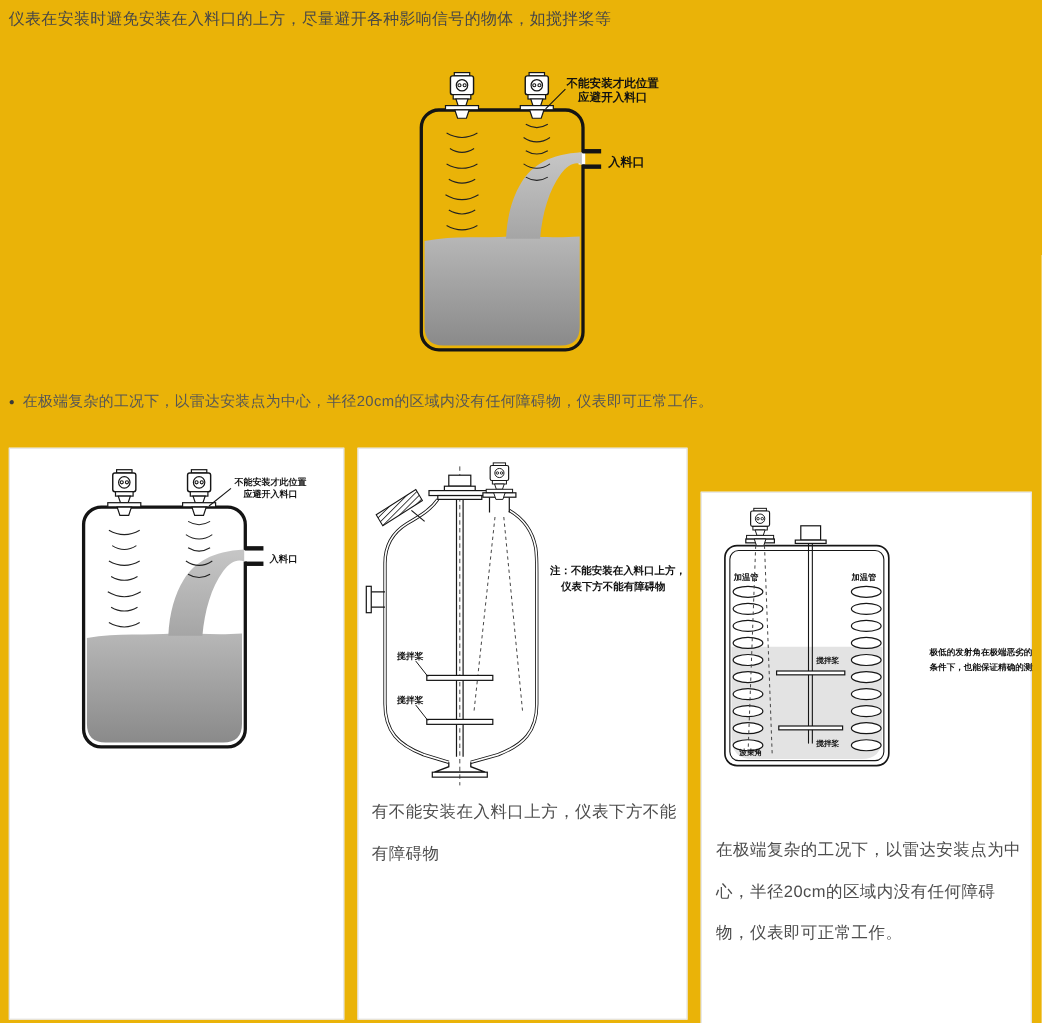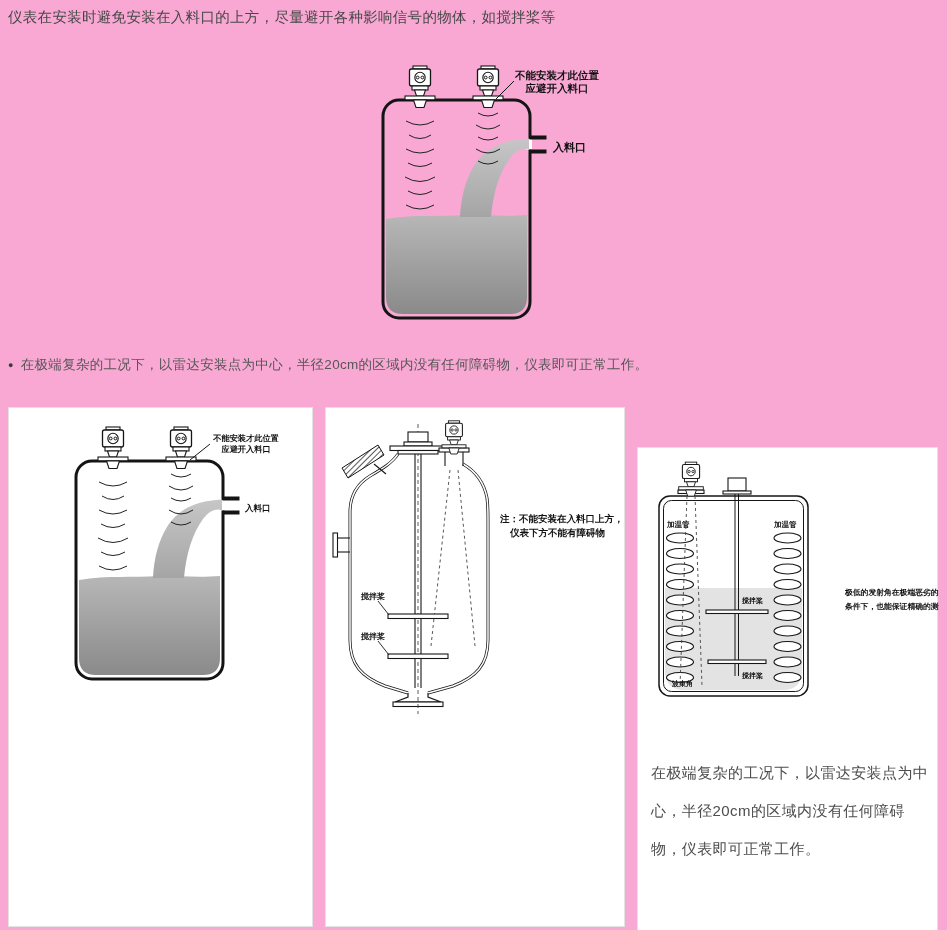--- a/index.html
+++ b/index.html
@@ -1,17 +1,17 @@
 <!DOCTYPE html>
 <html><head>
 <meta charset="utf-8">
 <style>
   * { margin:0; padding:0; box-sizing:border-box; }
   body { background:#ffffff; font-family:"Liberation Sans","DejaVu Sans",sans-serif; }
-  .page { position:relative; width:947px; height:930px; background:#f9a8d4; overflow:hidden; }
+  .page { position:relative; width:947px; height:930px; background:#eab308; overflow:hidden; }
 
   .heading { position:absolute; left:8px; top:8px; width:920px;
              font-size:14.5px; color:#474747; letter-spacing:.3px; }
 
   .bullet-line { position:absolute; left:8px; top:356px; display:flex; align-items:center;
                  font-size:13.5px; color:#565656; letter-spacing:.3px; }
   .bullet-marker { font-size:9px; color:#3a3a3a; margin-right:7px; line-height:1; }
 
   .fig-top { position:absolute; left:360px; top:55px; }
 
@@ -196,20 +196,21 @@
       <rect x="60" y="196" width="60" height="4.5" class="thin"></rect>
       <rect x="60" y="236" width="60" height="4.5" class="thin"></rect>
       <line x1="50" y1="183" x2="61" y2="197" stroke="#161616" stroke-width=".9"></line>
       <line x1="50" y1="223" x2="61" y2="237" stroke="#161616" stroke-width=".9"></line>
       <text x="33" y="181" font-size="8">搅拌桨</text>
       <text x="33" y="221" font-size="8">搅拌桨</text>
 
       <text x="172" y="104" font-size="9.5">注：不能安装在入料口上方，</text>
       <text x="182" y="118" font-size="9.5">仪表下方不能有障碍物</text>
     </svg>
+    <div class="caption cap-mid">有不能安装在入料口上方，仪表下方不能有障碍物</div>
   </div>
 
   <div class="panel panel-3">
     <svg class="p3-svg" width="297" height="300" viewBox="0 0 297 300">
       <rect x="17" y="42" width="149" height="200" rx="11" fill="#fff" stroke="#161616" stroke-width="1.5"></rect>
       <rect x="21.5" y="46.5" width="140" height="191" rx="8" fill="#fff" stroke="#161616" stroke-width="1"></rect>
       <path fill="#e3e3e3" d="M 23,134 L 160,134 L 160,216 Q 160,236 141,236 L 42,236 Q 23,236 23,216 Z"></path>
 
       <g>
         <ellipse cx="38" cy="84" rx="13.5" ry="5" class="thin"></ellipse>

